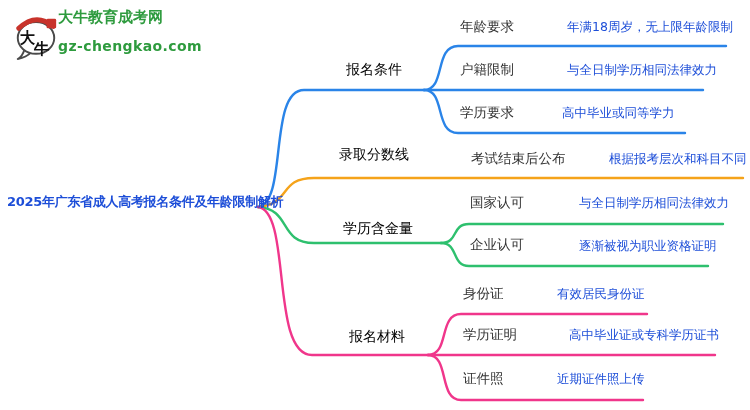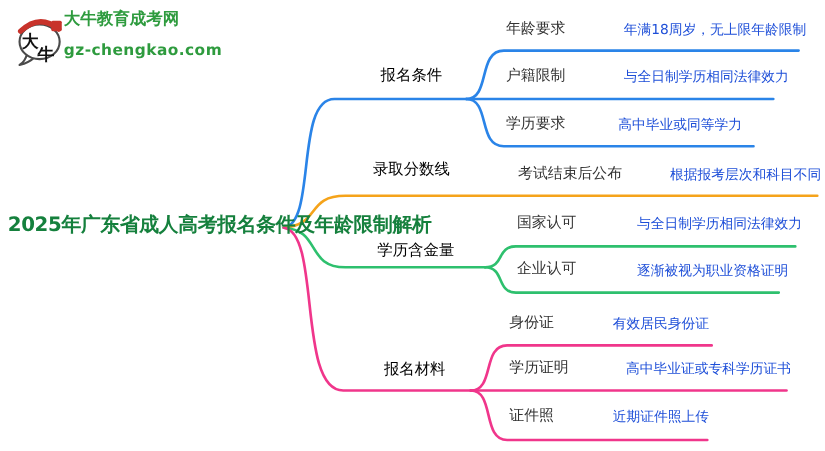--- a/index.html
+++ b/index.html
@@ -1,21 +1,21 @@
 <!DOCTYPE html>
 <html><head>
 <meta charset="utf-8">
 <style>
   html,body{margin:0;padding:0;background:#ffffff;}
   body{width:750px;height:410px;overflow:hidden;
        font-family:"DejaVu Sans","Liberation Sans",sans-serif;}
   .canvas{position:relative;width:750px;height:410px;background:#fff;}
   .canvas svg.connectors{position:absolute;left:0;top:0;}
   .t{position:absolute;white-space:nowrap;color:#333;line-height:1.15;}
-  .root-title{font-size:18px;font-weight:bold;color:#15803d;letter-spacing:-0.3px;}
+  .root-title{font-size:13px;font-weight:bold;color:#1d4ed8;letter-spacing:-0.3px;}
   .branch-label{font-size:14px;color:#000000;}
   .sub-label{font-size:13.5px;color:#333;}
   .leaf{font-size:12.5px;color:#1d4ed8;}
   .site-name{font-size:15px;font-weight:bold;color:#2E9B3E;}
   .site-domain{font-size:14px;font-weight:bold;color:#2E9B3E;letter-spacing:0.4px;}
 </style>
 </head>
 <body>
 
 <div class="canvas">

